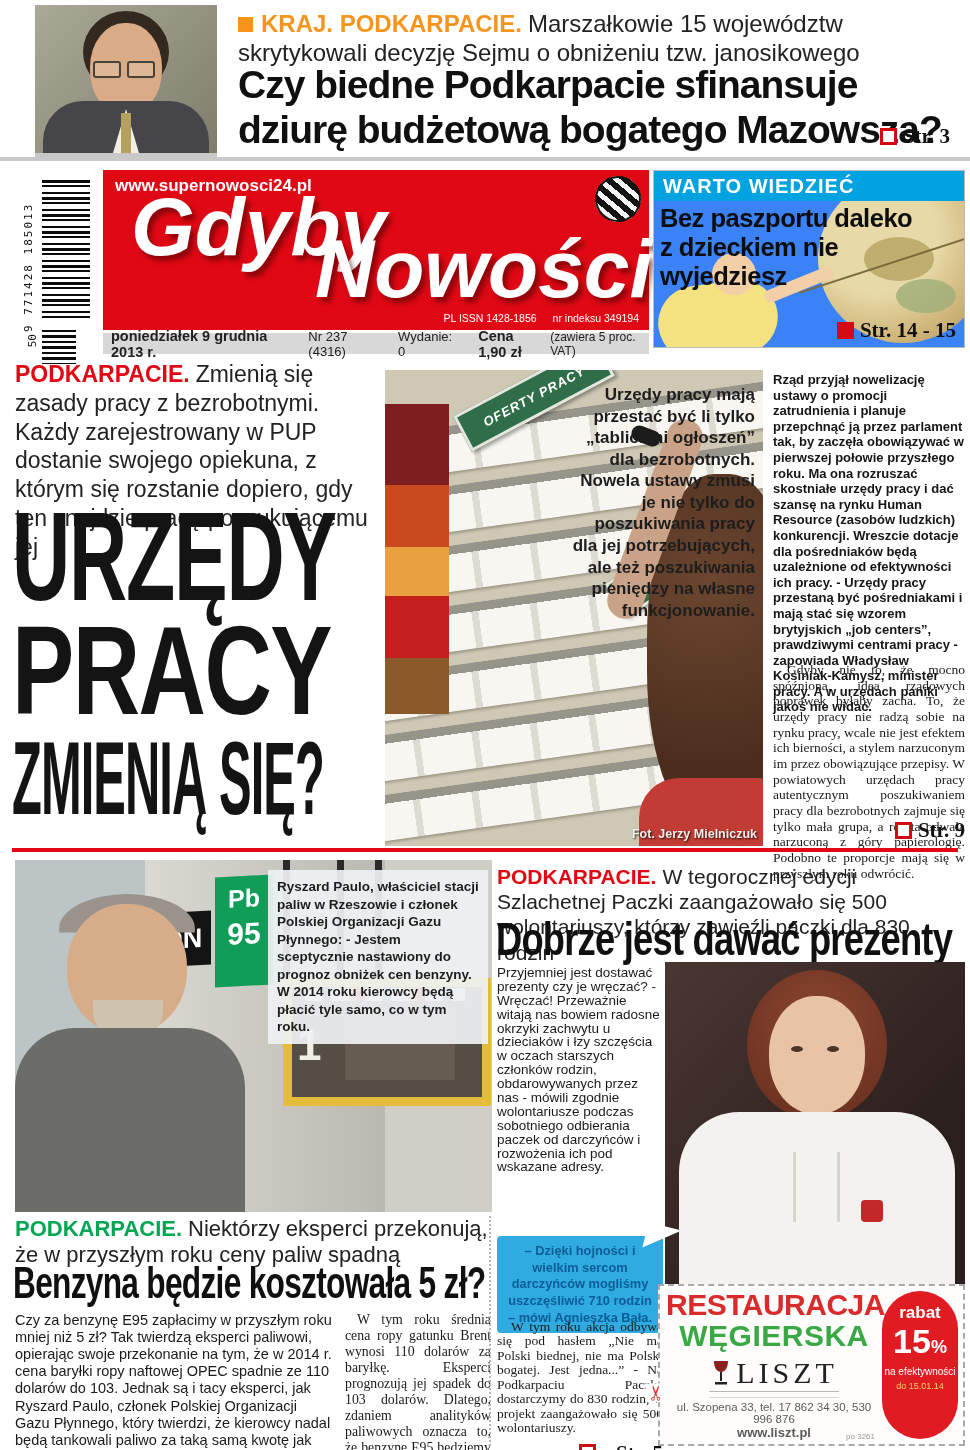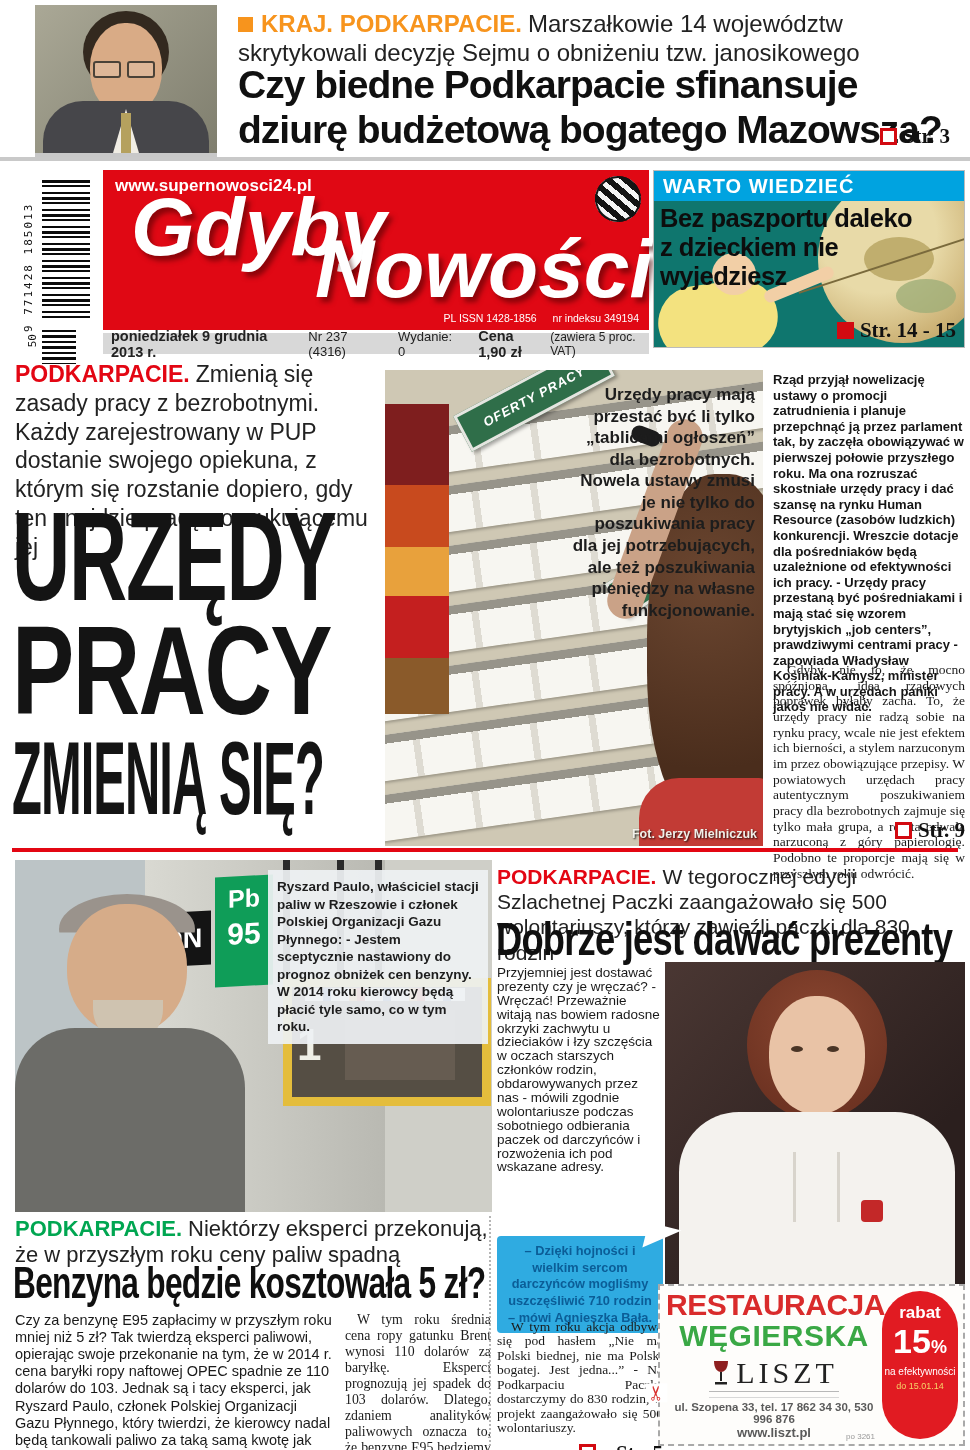--- a/index.html
+++ b/index.html
@@ -45,21 +45,21 @@
   .mast-issn{position:absolute;right:10px;bottom:6px;color:#fff;font-size:10.5px;display:flex;gap:16px;}
   .globe-logo{position:absolute;right:8px;top:6px;width:46px;height:46px;border-radius:50%;
         background:repeating-linear-gradient(40deg,#f5f5f5 0 5px,#141414 5px 11px);box-shadow:0 0 0 2px #141414 inset;}
   .datebar{left:103px;top:333px;width:546px;height:21px;background:#d8d8d8;display:flex;align-items:center;
         padding:0 8px;box-sizing:border-box;font-size:13px;color:#222;}
   .db-date{font-weight:bold;font-size:14.5px;}
   .db-issue{margin-left:34px;} .db-ed{margin-left:26px;}
   .db-price{margin-left:26px;font-weight:bold;font-size:14.5px;} .db-note{margin-left:6px;font-size:12px;}
 
   
-  .promo{left:653px;top:170px;width:312px;height:178px;border:1px solid #bbb;box-sizing:border-box;background:#0f766e;}
+  .promo{left:653px;top:170px;width:312px;height:178px;border:1px solid #bbb;box-sizing:border-box;background:#3b82f6;}
   .promo-bar{height:30px;background:#00a3e0;color:#fff;font-weight:bold;font-size:20px;letter-spacing:1px;
         display:flex;align-items:center;padding-left:9px;}
   .promo-photo{position:relative;height:146px;overflow:hidden;}
   .bp-globe{position:absolute;right:-24px;top:-26px;width:170px;height:168px;border-radius:50%;
         background:radial-gradient(circle at 35% 35%,#e8daa8 0 38%,#cdb377 70%,#a98f55 100%);}
   .bp-land1{position:absolute;right:30px;top:36px;width:70px;height:44px;border-radius:50%;background:#b5a35f;opacity:.8;}
   .bp-land2{position:absolute;right:8px;top:78px;width:60px;height:34px;border-radius:50%;background:#9fae78;opacity:.8;}
   .bp-orbit{position:absolute;right:-30px;top:60px;width:200px;height:2px;background:#7a6a3c;transform:rotate(-18deg);}
   .bp-baby-body{position:absolute;left:4px;bottom:-10px;width:120px;height:74px;border-radius:40px;background:#f3e27f;transform:rotate(-8deg);}
   .bp-baby-head{position:absolute;left:58px;bottom:52px;width:44px;height:42px;border-radius:50%;background:#f2cfa6;}
@@ -160,21 +160,21 @@
   .gift-ref{margin-top:6px;}
 
   
   .advert{left:658px;top:1284px;width:307px;height:162px;background:#fefdfb;border:2px dashed #a9a9a9;box-sizing:border-box;}
   .ad-inner{position:absolute;left:6px;top:4px;width:216px;text-align:center;}
   .ad-line1{color:#d92b2b;font-weight:bold;font-size:30px;line-height:1;letter-spacing:-0.5px;}
   .ad-line2{color:#3aa845;font-weight:bold;font-size:30px;line-height:1.05;letter-spacing:0.5px;}
   .ad-logo-row{margin-top:4px;display:flex;align-items:center;justify-content:center;gap:4px;}
   .ad-logo{font-family:"Liberation Serif",serif;font-size:30px;letter-spacing:4px;color:#222;}
   .ad-logo-sub{margin:1px auto 0;width:130px;height:5px;border-top:1px solid #b8b8b8;border-bottom:1px solid #d8d8d8;}
-  .ad-address{margin-top:3px;font-size:11.5px;font-weight:bold;color:#5a5a5a;}
+  .ad-address{margin-top:3px;font-size:11.5px;font-weight:normal;color:#5a5a5a;}
   .ad-web{font-size:13px;font-weight:bold;color:#5a5a5a;}
   .ad-code{position:absolute;right:88px;bottom:3px;font-size:8px;color:#999;}
   .ad-badge{position:absolute;right:5px;top:5px;width:76px;height:148px;background:#e11b22;border-radius:38px;
         color:#fff;text-align:center;box-sizing:border-box;padding-top:12px;}
   .badge-rabat{font-size:17px;font-weight:bold;}
   .badge-pct{font-size:34px;font-weight:bold;line-height:1.1;}
   .badge-pct .sign{font-size:18px;}
   .badge-n1{font-size:10px;margin-top:6px;line-height:1.25;}
   .badge-n2{font-size:9px;color:#f6d469;margin-top:2px;}
   .ad-scissors{position:absolute;left:-13px;top:96px;color:#d9302e;font-size:20px;transform:rotate(-90deg);
@@ -189,21 +189,21 @@
     <div class="pt-hair"></div>
     <div class="pt-face"></div>
     <div class="pt-glass" style="left:58px;"></div>
     <div class="pt-glass" style="left:92px;"></div>
     <div class="pt-suit"></div>
     <div class="pt-shirt"></div>
     <div class="pt-tie"></div>
   </div>
 
   <div class="abs top-kicker">
-    <span class="sq"></span><span class="kick-tag orange">KRAJ. PODKARPACIE.</span><span>Marszałkowie 14 województw skrytykowali decyzję Sejmu o obniżeniu tzw. janosikowego</span>
+    <span class="sq"></span><span class="kick-tag orange">KRAJ. PODKARPACIE.</span><span>Marszałkowie 15 województw skrytykowali decyzję Sejmu o obniżeniu tzw. janosikowego</span>
   </div>
   <div class="abs top-headline">Czy biedne Podkarpacie sfinansuje dziurę budżetową bogatego Mazowsza?</div>
   <div class="abs ref top-ref">
     <span class="ref-sq"></span>
       <span>Str. 3</span>
   </div>
   <div class="abs hr-top"></div>
 
   <div class="abs bc-digits">9 771428 185013</div>
   <div class="abs bc-bars"></div>

